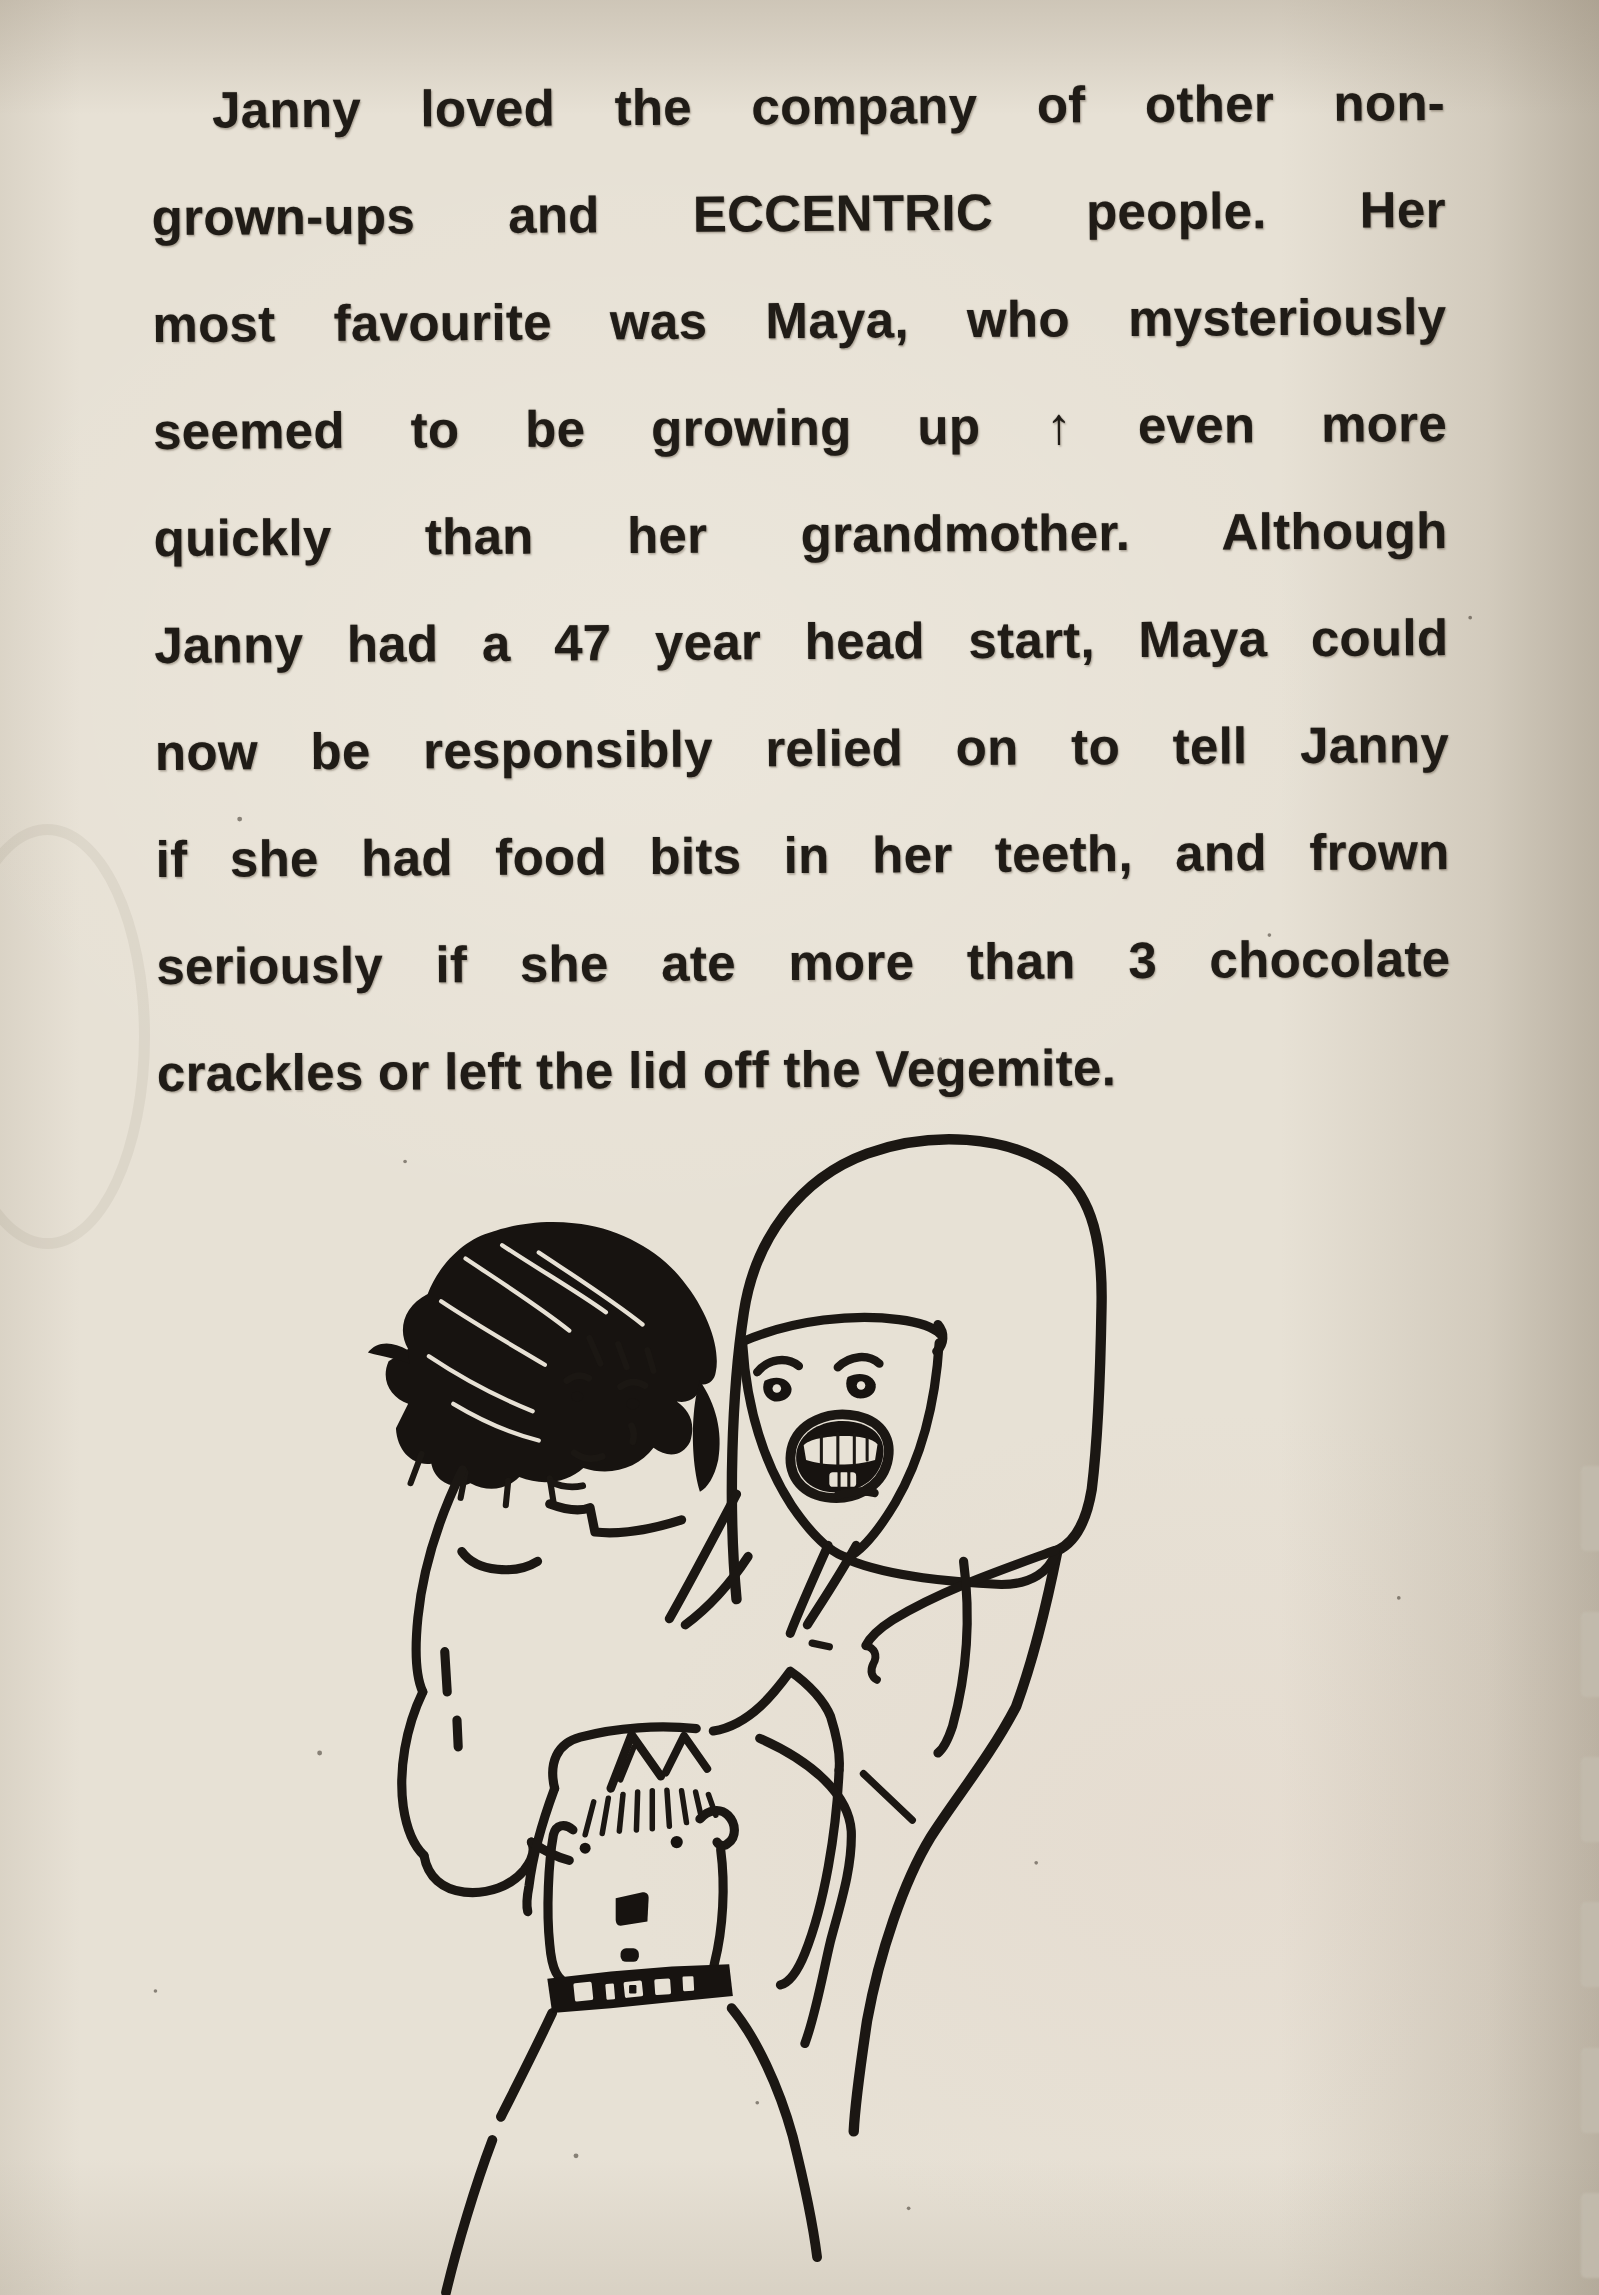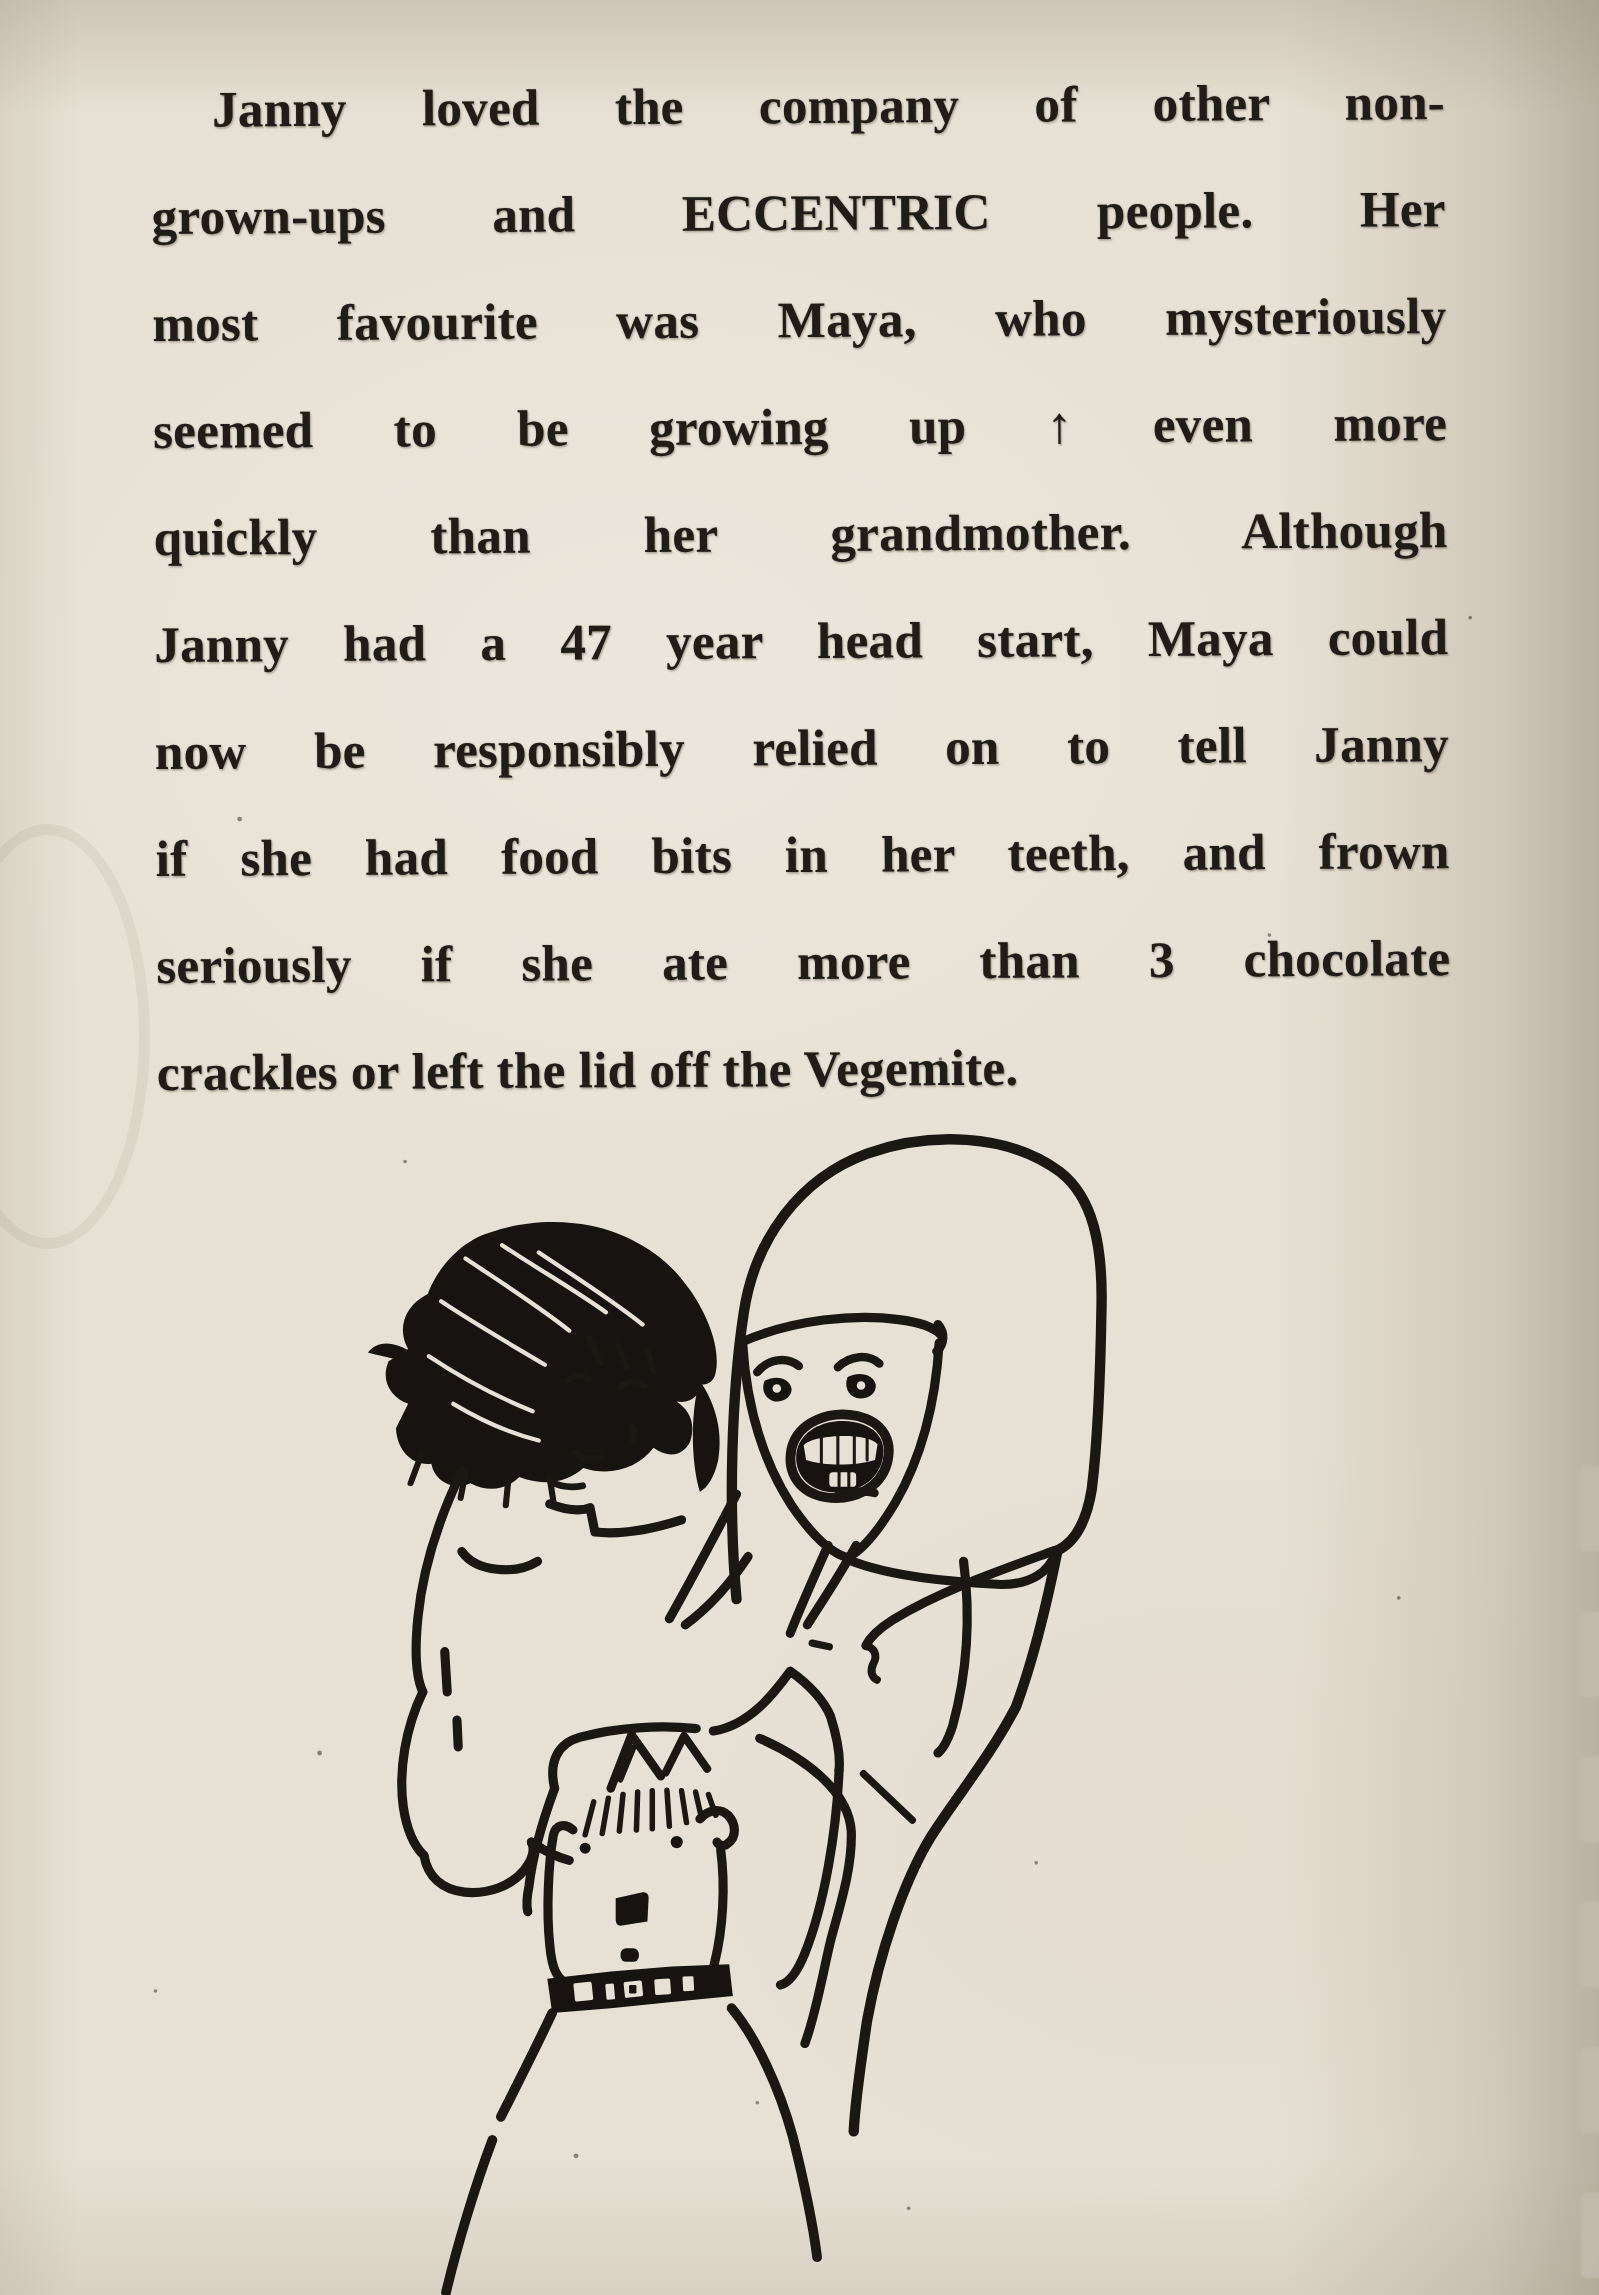--- a/index.html
+++ b/index.html
@@ -1,21 +1,21 @@
 <!DOCTYPE html>
 <html style="font-size:9.8px"><head>
 <meta charset="utf-8">
 <style>
   html,body{margin:0;padding:0;background:#8a8379;}
   .page{
     position:relative;
     width:1600px;height:2295px;
     background:#e7e1d5;
     overflow:hidden;
-    font-family:Liberation Serif, serif;
+    font-family:Liberation Sans, sans-serif;
   }
   .paper-shading{
     position:absolute;inset:0;pointer-events:none;
     background:
       radial-gradient(855px 611px at 76% 80%, rgba(216,186,176,.12), transparent 70%),
       radial-gradient(977px 733px at 40% 30%, rgba(255,253,247,.20), transparent 75%),
       linear-gradient(to bottom, rgba(140,126,106,.28), transparent 5%),
       linear-gradient(to top, rgba(150,138,118,.18), transparent 6%),
       linear-gradient(to right, rgba(150,138,118,.16), transparent 5%),
       linear-gradient(to right, transparent 80%, rgba(150,138,118,.26) 93%, rgba(130,118,99,.45) 100%);

